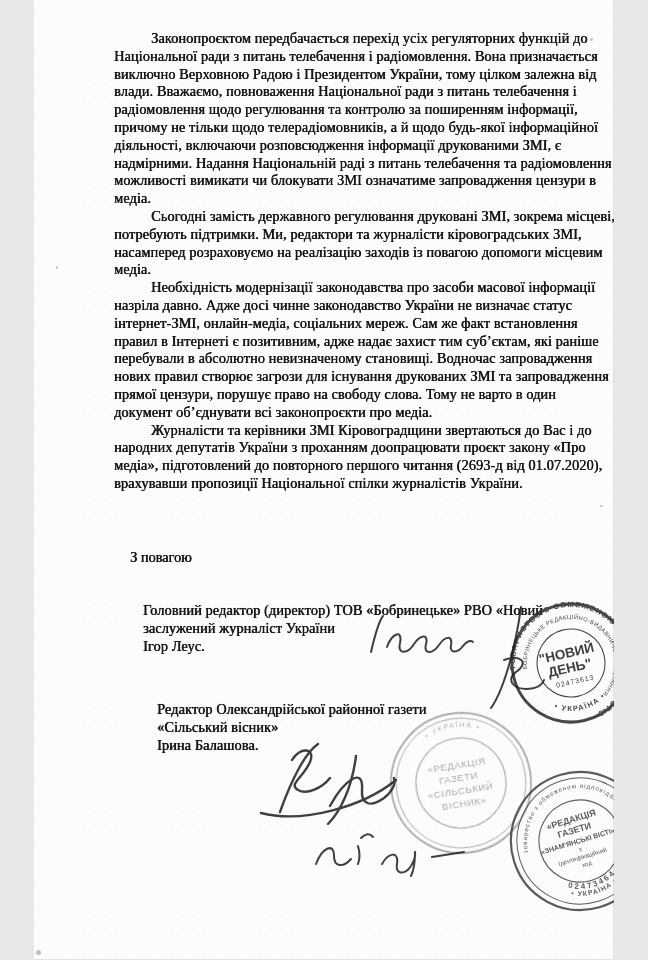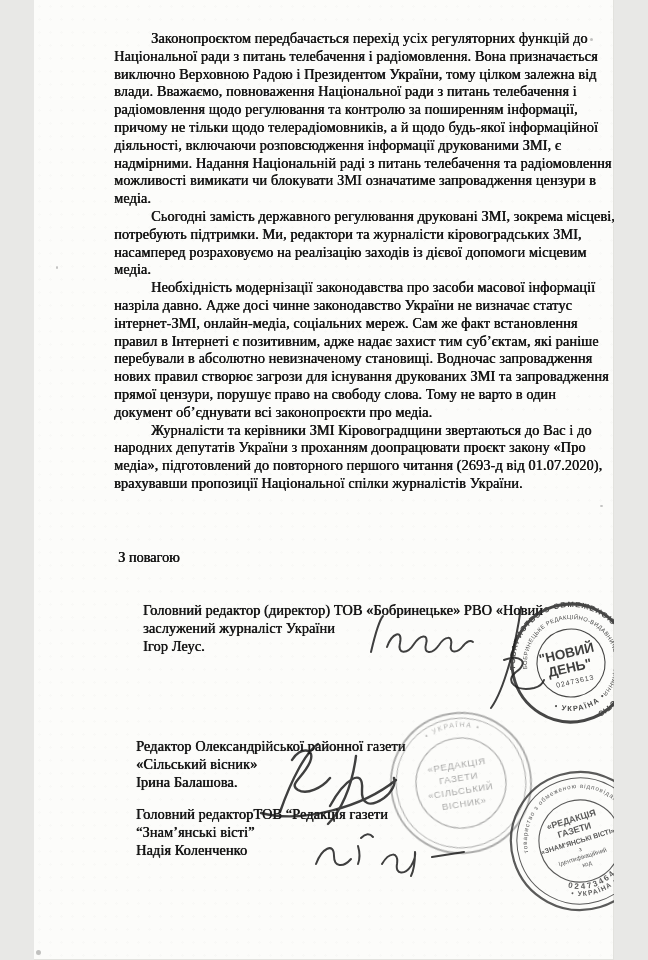--- a/index.html
+++ b/index.html
@@ -18,32 +18,32 @@
   .bodytext{
     position:absolute;left:80px;top:30px;width:520px;
     font-size:14.3px;line-height:17.8px;
     text-shadow:0.4px 0 0 #1a1a1a, 0 0 0.6px rgba(10,10,10,.45);
     letter-spacing:.1px;
   }
   .bodytext p{
     margin:0;white-space:pre-line;text-indent:37px;
   }
   .closing{
-    position:absolute;left:84px;top:549px;
+    position:absolute;left:96px;top:549px;
     font-size:14.3px;
     text-shadow:0.4px 0 0 #1a1a1a, 0 0 0.6px rgba(10,10,10,.45);
   }
   .sigblock{
     position:absolute;left:102px;width:480px;
     font-size:14.3px;line-height:18px;white-space:pre-line;
     text-shadow:0.4px 0 0 #1a1a1a, 0 0 0.7px rgba(10,10,10,.5);
     letter-spacing:.1px;
   }
   #sigblock-1{top:601px;margin-left:7px;}
-  #sigblock-2{top:737px;}
+  #sigblock-2{top:700px;margin-left:21px;}
   #sigblock-3{top:805px;}
   .stamp{position:absolute;pointer-events:none;}
   #stamp-1{left:467px;top:593px;width:140px;height:140px;transform:rotate(-13deg);opacity:.88;}
   #stamp-2{left:352px;top:708px;width:150px;height:150px;transform:rotate(-9deg);opacity:.5;filter:blur(.35px);}
   #stamp-3{left:471px;top:766px;width:150px;height:150px;transform:rotate(-17deg);opacity:.8;}
   .stamp text{font-family:"Liberation Sans", sans-serif;}
   .sig-layer{position:absolute;left:0;top:0;width:648px;height:960px;pointer-events:none;}
   .speck{position:absolute;background:#444;border-radius:50%;opacity:.32;}
 </style>
 </head>
@@ -57,21 +57,21 @@
 виключно Верховною Радою і Президентом України, тому цілком залежна від
 влади. Вважаємо, повноваження Національної ради з питань телебачення і
 радіомовлення щодо регулювання та контролю за поширенням інформації,
 причому не тільки щодо телерадіомовників, а й щодо будь-якої інформаційної
 діяльності, включаючи розповсюдження інформації друкованими ЗМІ, є
 надмірними. Надання Національній раді з питань телебачення та радіомовлення
 можливості вимикати чи блокувати ЗМІ означатиме запровадження цензури в
 медіа.</p>
     <p>Сьогодні замість державного регулювання друковані ЗМІ, зокрема місцеві,
 потребують підтримки. Ми, редактори та журналісти кіровоградських ЗМІ,
-насамперед розраховуємо на реалізацію заходів із дієвої допомоги місцевим
+насамперед розраховуємо на реалізацію заходів із повагою допомоги місцевим
 медіа.</p>
     <p>Необхідність модернізації законодавства про засоби масової інформації
 назріла давно. Адже досі чинне законодавство України не визначає статус
 інтернет-ЗМІ, онлайн-медіа, соціальних мереж. Сам же факт встановлення
 правил в Інтернеті є позитивним, адже надає захист тим суб’єктам, які раніше
 перебували в абсолютно невизначеному становищі. Водночас запровадження
 нових правил створює загрози для існування друкованих ЗМІ та запровадження
 прямої цензури, порушує право на свободу слова. Тому не варто в один
 документ об’єднувати всі законопроєкти про медіа.</p>
     <p>Журналісти та керівники ЗМІ Кіровоградщини звертаються до Вас і до
@@ -81,23 +81,20 @@
   </div>
 
   <div class="closing">З повагою</div>
 
   <div class="sigblock" id="sigblock-1">Головний редактор (директор) ТОВ «Бобринецьке» РВО «Новий
  заслужений журналіст України
 Ігор Леус.</div>
   <div class="sigblock" id="sigblock-2">Редактор Олександрійської районної газети
 «Сільський вісник»
 Ірина Балашова.</div>
-  <div class="sigblock" id="sigblock-3">Головний редакторТОВ “Редакція газети
-“Знам’янські вісті”
-Надія Коленченко</div>
 
   <svg class="stamp" id="stamp-1" viewBox="0 0 140 140">
     <g fill="none" stroke="#2e2e2e">
       <circle cx="70" cy="70" r="59" stroke-width="3"></circle>
       <circle cx="70" cy="70" r="34" stroke-width="1.1"></circle>
     </g>
     <defs>
       <path id="s1a" d="M 14,70 A 56,56 0 1 1 126,70 A 56,56 0 1 1 14,70"></path>
       <path id="s1b" d="M 26,70 A 44,44 0 1 1 114,70 A 44,44 0 1 1 26,70"></path>
       <path id="s1c" d="M 22,70 A 48,48 0 0 0 118,70"></path>

